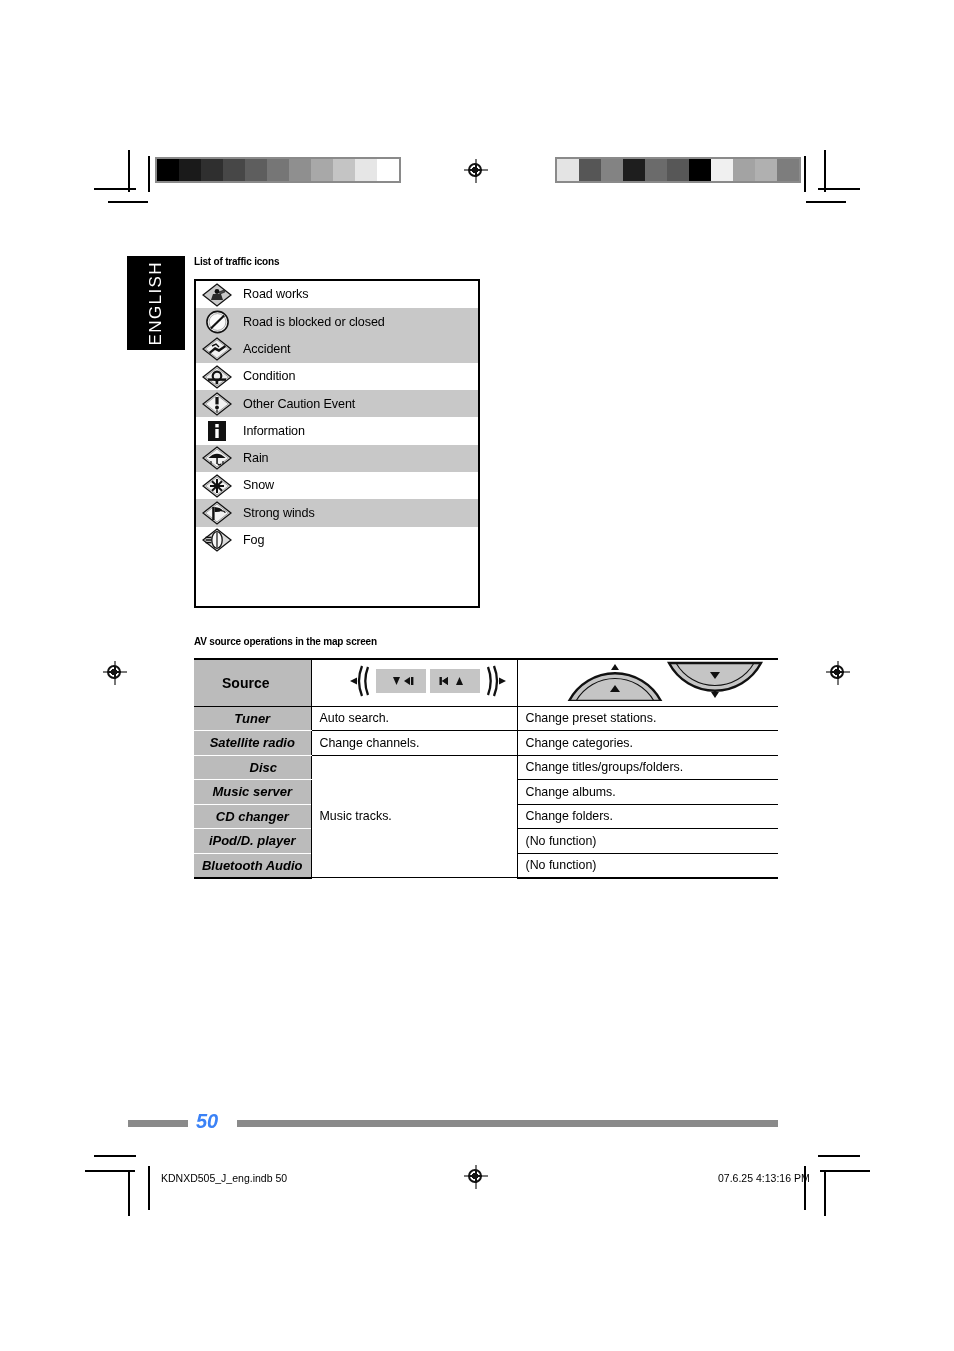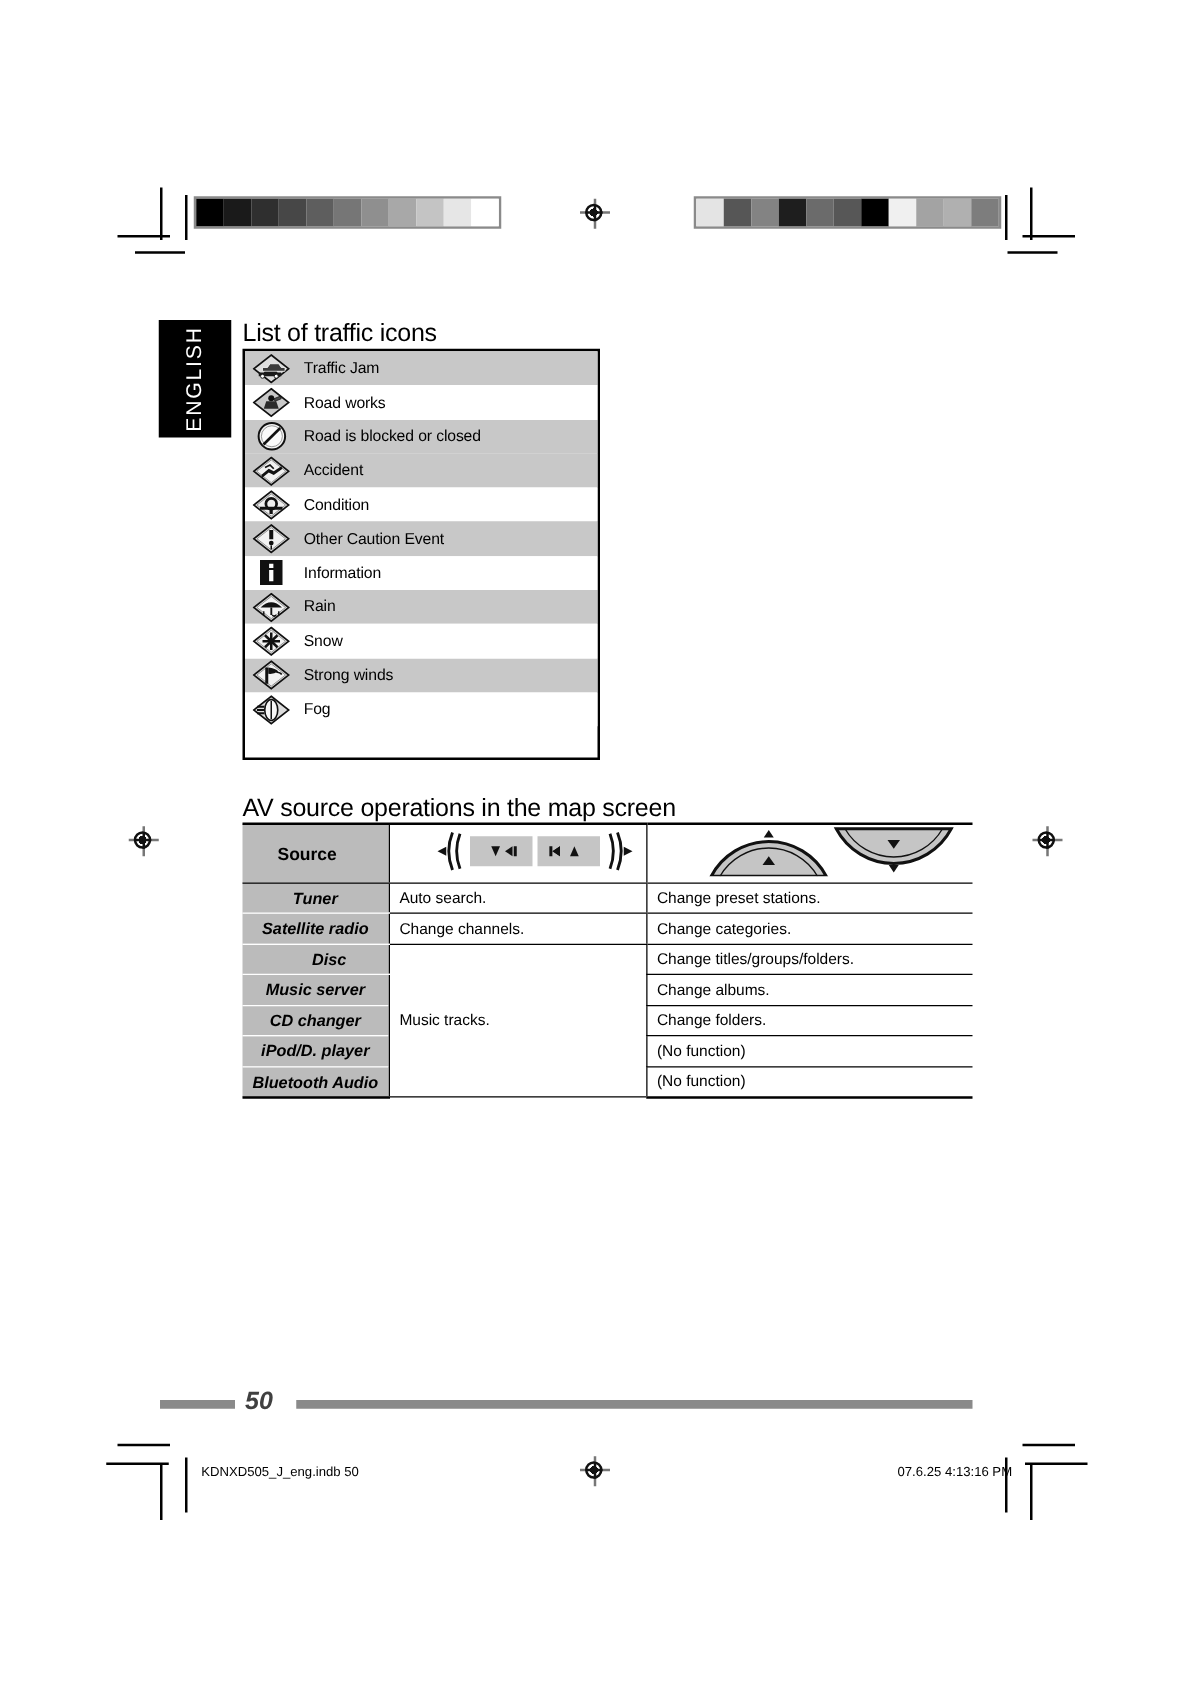--- a/index.html
+++ b/index.html
@@ -70,22 +70,22 @@
     transform: rotate(180deg);
     font-size: 17px;
     letter-spacing: 1.4px;
     font-weight: 400;
     font-family: "Liberation Sans", sans-serif;
   }
 
   
   .section-heading {
     position: absolute;
-    font-size: 20px;
-    font-weight: normal;
+    font-size: 10px;
+    font-weight: bold;
     letter-spacing: -0.2px;
     font-family: "Liberation Sans", sans-serif;
     text-align: right;
   }
 
   
   .traffic-table {
     position: absolute;
     border: 2px solid #000;
     box-sizing: border-box;
@@ -162,21 +162,21 @@
     text-align: center;
   }
 
   
   .footer-bar { position: absolute; background: #8a8a8a; height: 7px; }
   .page-num {
     position: absolute;
     font-size: 20px;
     font-style: italic;
     font-weight: bold;
-    color: #404040;
+    color: #3b82f6;
     font-family: "Liberation Sans", sans-serif;
   }
   .footer-text {
     position: absolute;
     font-size: 10.5px;
     font-family: "Liberation Sans", sans-serif;
     color: #000;
     white-space: nowrap;
   }
   .footer-rule { position: absolute; background: #000; }
@@ -250,32 +250,20 @@
     <div class="vbar2"></div>
 </div>
 
 <div class="english-tab" style="left:127px; top:256px; width:58px; height:94px;">
   <span>ENGLISH</span>
 </div>
 
 <div class="section-heading" style="left:194px; top:256px;">List of traffic icons</div>
 
 <div class="traffic-table" style="left:194px; top:279px; width:286px; height:329px;" id="traffic-table">
-    <div class="traffic-row shaded">
-      <div class="ticon">
-        <svg width="30" height="24" viewBox="0 0 30 24">
-      <polygon points="15,1 29,12 15,23 1,12" fill="#ddd" stroke="#111" stroke-width="1.3"></polygon>
-      <path d="M5 15 h4 l2-3 h7 l2 3 h3 v3 h-18 z" fill="#1a1a1a"></path>
-      <path d="M8 11 h4 l2-3 h7 l2 3 h3 v3 h-18 z" fill="#3a3a3a" stroke="#fff" stroke-width="0.6"></path>
-      <circle cx="8" cy="18" r="1.6" fill="#fff" stroke="#111" stroke-width="0.7"></circle>
-      <circle cx="19" cy="18" r="1.6" fill="#fff" stroke="#111" stroke-width="0.7"></circle>
-    </svg>
-      </div>
-      <div class="tlabel">Traffic Jam</div>
-    </div>
     <div class="traffic-row plain">
       <div class="ticon">
         <svg width="30" height="24" viewBox="0 0 30 24">
       <polygon points="15,1 29,12 15,23 1,12" fill="#c9c9c9" stroke="#111" stroke-width="1.3"></polygon>
       <path d="M9 17 h12 l-2-6 h-8 z" fill="#2b2b2b"></path>
       <circle cx="15" cy="8.5" r="2.4" fill="#111"></circle>
       <path d="M17 9 l5 -2 l1 2 l-5 2 z" fill="#4a4a4a" stroke="#111" stroke-width="0.6"></path>
     </svg>
       </div>
       <div class="tlabel">Road works</div>

